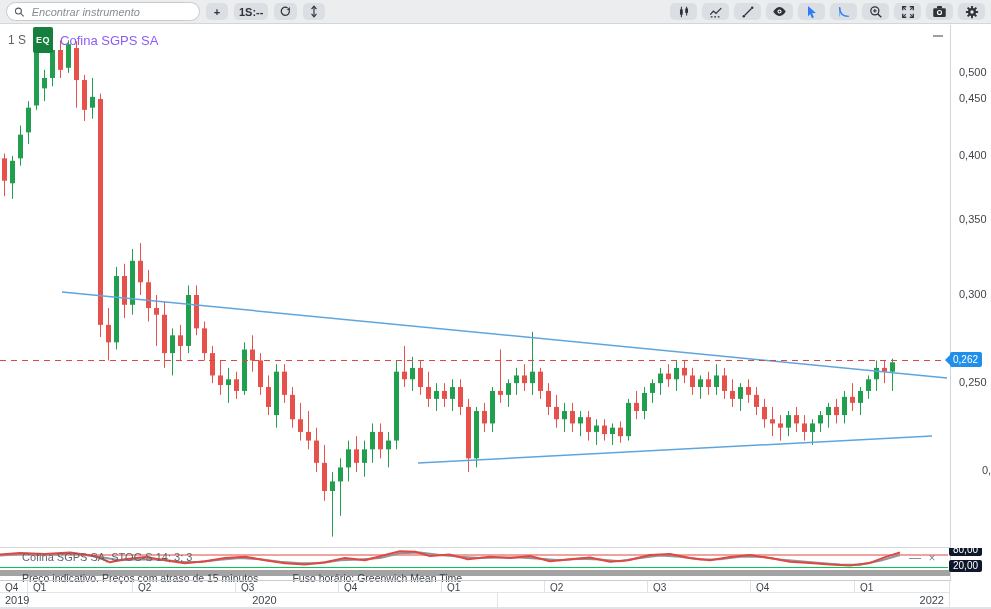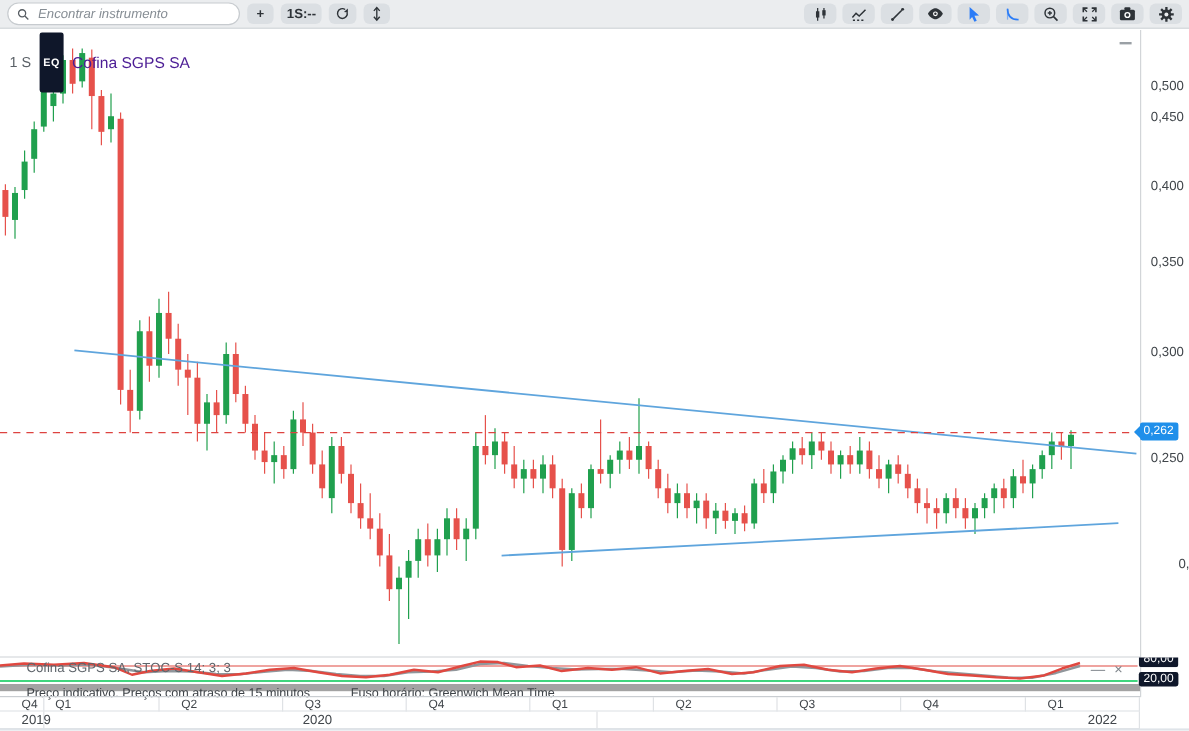--- a/index.html
+++ b/index.html
@@ -17,23 +17,23 @@
   .tb-btn{height:17px;min-width:22px;border:0;border-radius:5px;background:#dbdfe3;
           color:#2e3338;font-size:11px;font-weight:bold;display:flex;align-items:center;
           justify-content:center;padding:0 5px;cursor:pointer;font-family:inherit;}
   .right-group{margin-left:auto;display:flex;gap:5px;}
   .right-group .tb-btn{width:27px;padding:0;}
   .icon{display:block;}
   
   #chart{position:absolute;left:0;top:25px;width:950px;height:522px;overflow:hidden;}
   .legend{position:absolute;left:8px;top:27px;display:flex;align-items:center;gap:7px;z-index:5;}
   .legend .interval{font-size:12px;color:#5b6167;}
-  .eq-badge{background:#0f172a;color:#fff;font-size:9px;font-weight:bold;border-radius:2px;
-            padding:20px 3px;letter-spacing:.5px;text-align:center;}
-  .legend .symbol{font-size:13px;color:#4c1d95;}
+  .eq-badge{background:#15803d;color:#fff;font-size:9px;font-weight:bold;border-radius:2px;
+            padding:8px 3px;letter-spacing:.5px;text-align:center;}
+  .legend .symbol{font-size:13px;color:#8b5cf6;}
   
   #axis{position:absolute;left:950px;top:25px;width:41px;height:556px;border-left:1px solid #d2d5d8;}
   .tick{position:absolute;left:8px;font-size:11px;color:#41464b;}
   .axis-dash{position:absolute;left:933px;top:35px;width:10px;height:2px;background:#9aa0a5;}
   .price-badge{position:absolute;left:950px;top:354px;height:15px;line-height:15px;background:#1f8fea;
                color:#fff;font-size:10px;padding:0 4px 0 3px;border-radius:2px;z-index:6;}
   .price-badge:before{content:"";position:absolute;left:-5px;top:3px;border:5px solid transparent;
                       border-right:5px solid #1f8fea;border-left:0;}
   
   #stoch{position:absolute;left:0;top:547px;width:950px;height:23px;border-top:1px solid #d6d9dc;overflow:hidden;}
@@ -44,21 +44,21 @@
              color:#fff;font-size:10px;text-align:center;border-radius:2px;z-index:6;}
   .clip-wrap{position:absolute;left:949px;top:548px;width:33px;height:8px;overflow:hidden;z-index:6;}
   .clip-wrap .val-badge{left:0;top:-4px;}
   
   .status{position:absolute;left:0;top:570px;width:950px;height:10px;border-top:6px solid #a3a3a3;
           display:flex;gap:34px;padding-left:22px;font-size:10.5px;color:#3e4348;align-items:center;box-sizing:border-box;}
   
   #quarters{position:absolute;left:0;top:580px;width:950px;height:12px;border-top:1px solid #c9cdd1;}
   #years{position:absolute;left:0;top:592px;width:950px;height:14px;border-top:1px solid #e2e5e8;border-bottom:1px solid #c9cdd1;}
   .tcell{position:absolute;top:0;height:100%;box-sizing:border-box;border-right:1px solid #dfe2e5;
-         font-size:10px;color:#41464b;display:flex;align-items:center;padding:0 18px;}
+         font-size:10px;color:#41464b;display:flex;align-items:center;padding:0 5px;}
   #years .tcell{font-size:11px;}
   .bottom-strip{position:absolute;left:0;top:607px;width:991px;height:2px;background:#dfe4e9;}
 </style>
 </head>
 <body>
 
 <div class="toolbar">
   <div class="search">
     <svg class="icon" width="12" height="12" viewBox="0 0 14 14">
         <circle cx="5.8" cy="5.8" r="3.9" fill="none" stroke="#565c62" stroke-width="1.4"></circle>

